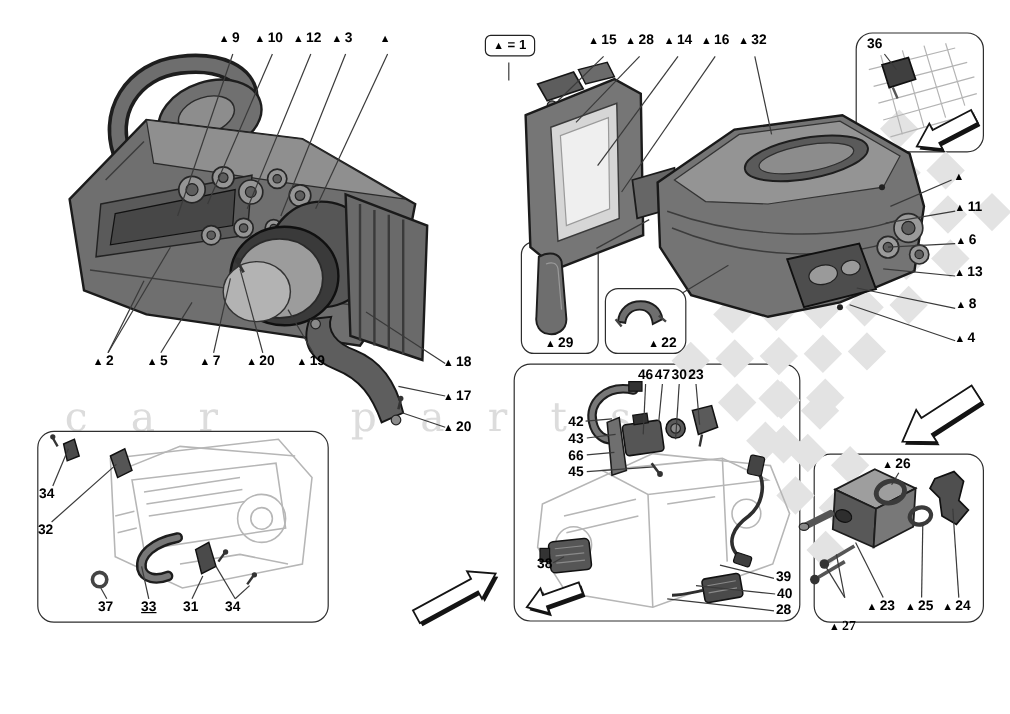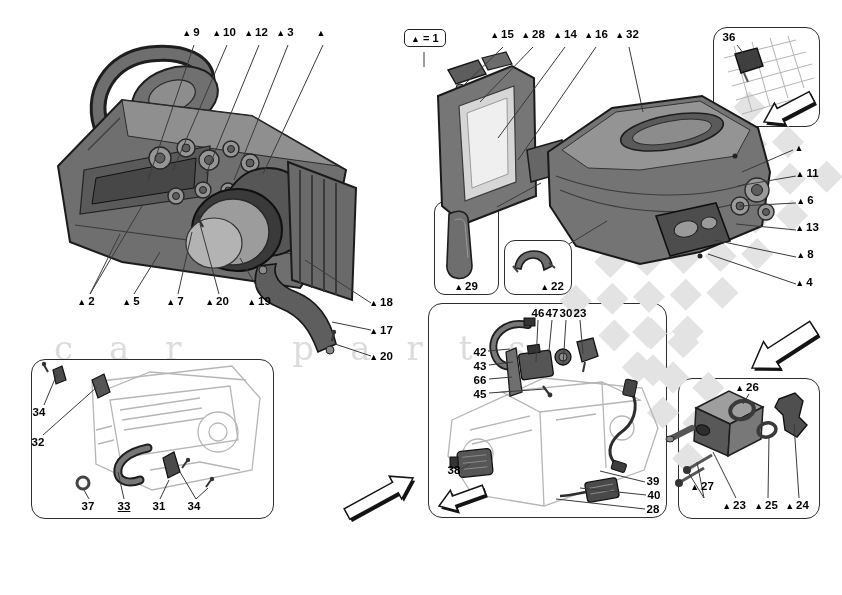--- a/index.html
+++ b/index.html
@@ -366,19 +366,19 @@
       <div class="callout" style="left: 580px; top: 307px;"><span>23</span></div>
       <div class="callout" style="left: 480px; top: 346px;"><span>42</span></div>
       <div class="callout" style="left: 480px; top: 360px;"><span>43</span></div>
       <div class="callout" style="left: 480px; top: 374px;"><span>66</span></div>
       <div class="callout" style="left: 480px; top: 388px;"><span>45</span></div>
       <div class="callout" style="left: 454px; top: 464px;"><span>38</span></div>
       <div class="callout" style="left: 653px; top: 475px;"><span>39</span></div>
       <div class="callout" style="left: 654px; top: 489px;"><span>40</span></div>
       <div class="callout" style="left: 653px; top: 503px;"><span>28</span></div>
       <div class="callout" style="left: 747px; top: 381px;"><span class="tri">▲</span><span>26</span></div>
-      <div class="callout" style="left: 702px; top: 480px;"><span class="tri">▲</span><span>27</span></div>
+      <div class="callout" style="left: 702px; top: 516px; font-family: Liberation Serif, serif;"><span class="tri">▲</span><span>27</span></div>
       <div class="callout" style="left: 734px; top: 499px;"><span class="tri">▲</span><span>23</span></div>
       <div class="callout" style="left: 766px; top: 499px;"><span class="tri">▲</span><span>25</span></div>
       <div class="callout" style="left: 797px; top: 499px;"><span class="tri">▲</span><span>24</span></div>
     </div>
 
 </div>
 
 </body></html>

